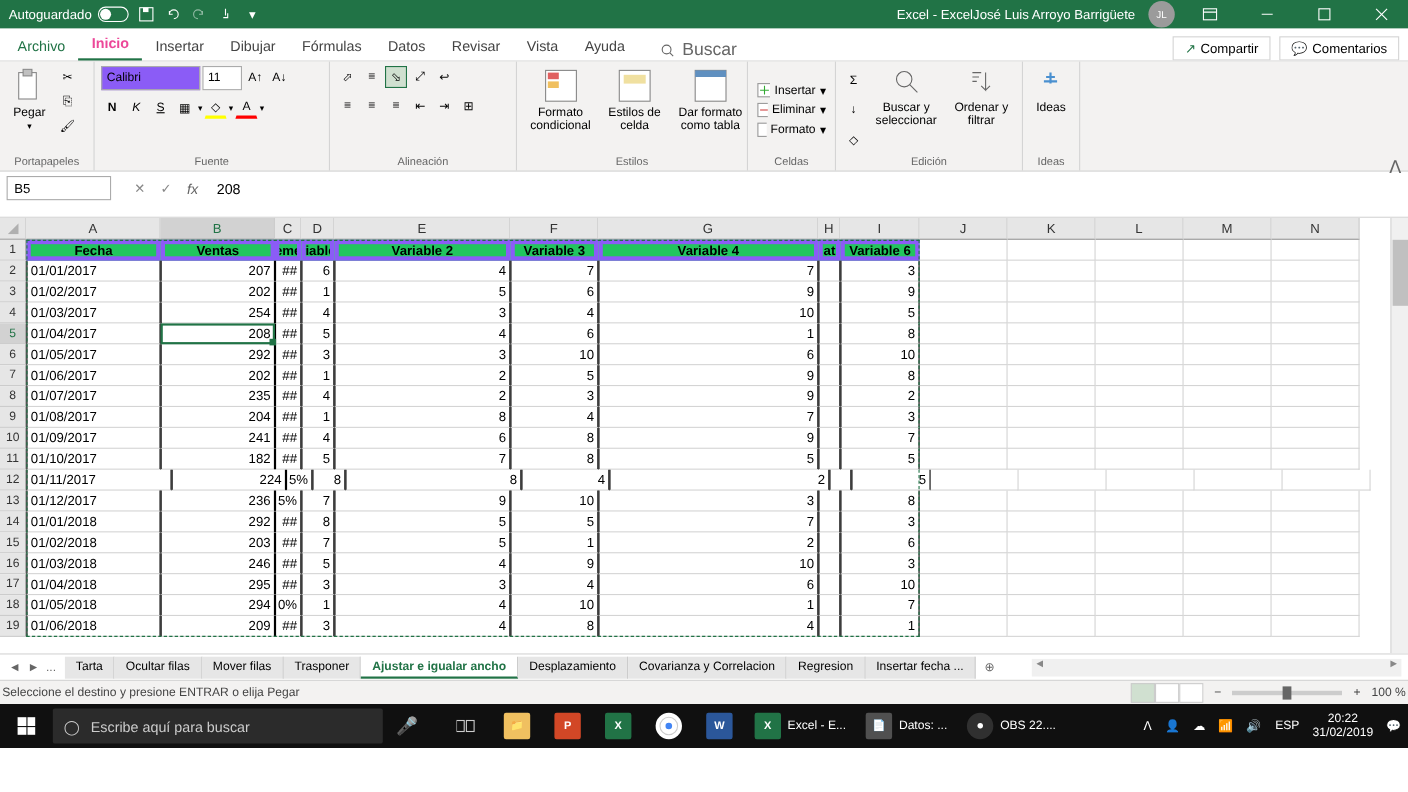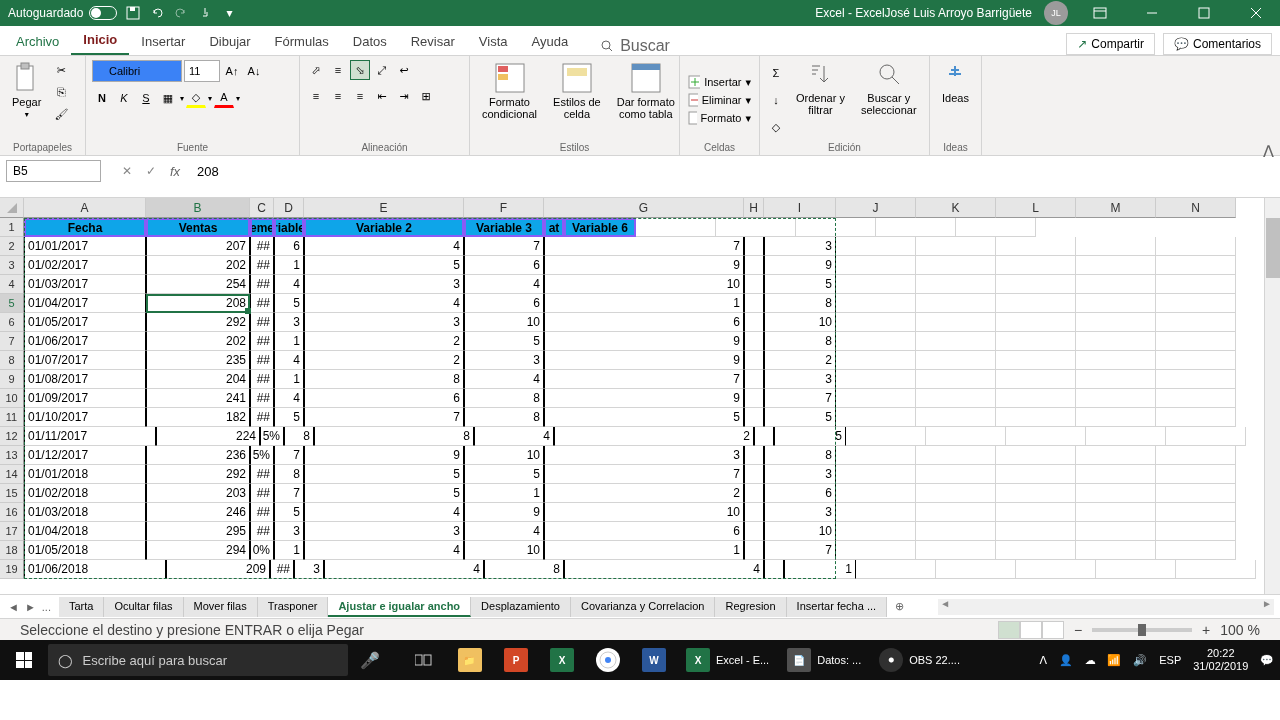--- a/index.html
+++ b/index.html
@@ -13,37 +13,37 @@
 .toggle-knob { width: 10px; height: 10px; background: #fff; border-radius: 50%; position: absolute; left: 1px; top: 1px; }
 .qat-icon { width: 16px; height: 16px; display: flex; align-items: center; justify-content: center; cursor: pointer; }
 .title-center { flex: 1; text-align: right; }
 .title-right { display: flex; align-items: center; gap: 12px; padding-right: 4px; }
 .avatar { width: 24px; height: 24px; background: #9b9b9b; border-radius: 50%; display: flex; align-items: center; justify-content: center; font-size: 9px; }
 .win-btn { width: 40px; height: 30px; display: flex; align-items: center; justify-content: center; cursor: pointer; }
 
 
 .ribbon-tabs { height: 30px; background: #fff; display: flex; align-items: flex-end; border-bottom: 1px solid #d4d4d4; padding-left: 4px; }
 .tab { padding: 6px 12px; font-size: 13px; cursor: pointer; color: #444; }
-.tab.active { color: #7f1d1d; border-bottom: 2px solid #217346; font-weight: 600; margin-top: 36px; }
+.tab.active { color: #ec4899; border-bottom: 2px solid #217346; font-weight: 600; margin-top: 36px; }
 .tab-right { margin-left: auto; display: flex; gap: 8px; padding-right: 8px; }
 .share-btn { background: #fff; border: 1px solid #d4d4d4; padding: 3px 10px; font-size: 12px; cursor: pointer; display: flex; align-items: center; gap: 4px; }
 .search-area { display: flex; align-items: center; gap: 6px; color: #666; margin-left: 20px; }
 
 
 .ribbon { height: 100px; background: #f3f2f1; border-bottom: 1px solid #d4d4d4; display: flex; }
 .rgroup { border-right: 1px solid #d4d4d4; padding: 4px 6px 2px; display: flex; flex-direction: column; justify-content: space-between; }
 .rgroup-content { display: flex; gap: 4px; flex: 1; }
 .rgroup-label { font-size: 10px; color: #666; text-align: center; padding-top: 2px; }
 .rg-big { display: flex; flex-direction: column; align-items: center; gap: 2px; padding: 2px 6px; cursor: pointer; }
 .rg-big-label { font-size: 11px; text-align: center; line-height: 12px; }
 .rg-col { display: flex; flex-direction: column; gap: 2px; }
 .rg-row { display: flex; gap: 2px; align-items: center; }
 .rg-btn { width: 20px; height: 20px; display: flex; align-items: center; justify-content: center; cursor: pointer; font-size: 11px; border: 1px solid transparent; }
 .rg-btn.active { background: #d0e0d0; border-color: #217346; }
-.font-name { width: 90px; height: 22px; border: 1px solid #ababab; font-size: 11px; padding: 0 16px; background: #3b82f6; }
+.font-name { width: 90px; height: 22px; border: 1px solid #ababab; font-size: 11px; padding: 0 4px; background: #8b5cf6; }
 .font-size { width: 36px; height: 22px; border: 1px solid #ababab; font-size: 11px; padding: 0 4px; background: #fff; }
 .num-format { width: 110px; height: 22px; border: 1px solid #ababab; font-size: 11px; padding: 0 4px; background: #fff; }
 .cells-row { display: flex; align-items: center; gap: 4px; font-size: 11px; cursor: pointer; padding: 1px 2px; }
 .cell-icon { width: 14px; height: 14px; }
 .ribbon-collapse { position: absolute; right: 6px; top: 142px; cursor: pointer; color: #666; }
 
 
 .formula-bar { height: 42px; display: flex; align-items: flex-start; border-bottom: 1px solid #d4d4d4; padding-top: 4px; }
 .name-box { width: 95px; height: 22px; border: 1px solid #ababab; font-size: 12px; padding: 2px 6px; margin-left: 6px; background: #fff; }
 .fb-btns { display: flex; gap: 0; margin-left: 14px; }
@@ -56,41 +56,41 @@
 .corner { position: absolute; left: 0; top: 0; width: 24px; height: 20px; background: #e6e6e6; border-right: 1px solid #ccc; border-bottom: 1px solid #999; display:flex; align-items:center; justify-content:center; }
 .col-headers { position: absolute; left: 24px; top: 0; height: 20px; display: flex; }
 .col-h { height: 20px; background: #e6e6e6; border-right: 1px solid #ccc; border-bottom: 1px solid #999; display: flex; align-items: center; justify-content: center; font-size: 12px; color: #333; }
 .col-h.sel { background: #d2d2d2; color: #217346; }
 .row-headers { position: absolute; left: 0; top: 20px; width: 24px; }
 .row-h { height: 19px; width: 24px; background: #e6e6e6; border-bottom: 1px solid #ccc; border-right: 1px solid #999; display: flex; align-items: center; justify-content: center; font-size: 11px; color: #333; }
 .row-h.sel { background: #d2d2d2; color: #217346; }
 .cells { position: absolute; left: 24px; top: 20px; }
 .cell-row { display: flex; height: 19px; }
 .cell { height: 19px; border-right: 1px solid #d4d4d4; border-bottom: 1px solid #d4d4d4; font-size: 12px; padding: 0 3px; display: flex; align-items: center; overflow: hidden; white-space: nowrap; }
-.cell.header-cell { background: #0ea5e9; justify-content: center; font-weight: 600; border: 2px solid #8b5cf6; }
+.cell.header-cell { background: #22c55e; justify-content: center; font-weight: 600; border: 4px solid #8b5cf6; }
 .cell.br { border-right: 1px solid #000; }
 .cell.bl { border-left: 1px solid #000; }
 .cell.r { justify-content: flex-end; }
 .active-cell { position: absolute; border: 2px solid #217346; pointer-events: none; }
 .active-cell::after { content:''; position:absolute; right:-3px; bottom:-3px; width:6px; height:6px; background:#217346; }
 .marquee { position: absolute; border: 1px dashed #217346; pointer-events: none; }
 .vscroll { position: absolute; right: 0; top: 0; width: 16px; height: 100%; background: #f0f0f0; border-left: 1px solid #d4d4d4; }
 .vscroll-thumb { position: absolute; width: 14px; left: 1px; background: #c0c0c0; }
 
 
 .sheet-bar { height: 24px; background: #fff; border-top: 1px solid #d4d4d4; display: flex; align-items: center; font-size: 11px; }
 .sheet-nav { display: flex; gap: 6px; padding: 0 8px; color: #666; }
 .sheet-nav span { cursor: pointer; }
 .sheet-tab { padding: 3px 10px; border-right: 1px solid #ccc; cursor: pointer; background: #e6e6e6; }
 .sheet-tab.active { background: #fff; color: #217346; border-bottom: 2px solid #217346; font-weight: 600; }
 .add-sheet { padding: 0 8px; cursor: pointer; color: #666; }
 .hscroll { flex: 1; height: 16px; margin: 0 6px; background: #f0f0f0; position: relative; }
 
 
-.status-bar { height: 22px; background: #f3f2f1; border-top: 1px solid #d4d4d4; display: flex; align-items: center; font-size: 14px; color: #444; padding: 0 20px; justify-content: space-between; }
+.status-bar { height: 22px; background: #f3f2f1; border-top: 1px solid #d4d4d4; display: flex; align-items: center; font-size: 11px; color: #444; padding: 0 2px; justify-content: space-between; }
 .status-right { display: flex; align-items: center; gap: 10px; }
 .view-btns { display: flex; }
 .view-btn { width: 22px; height: 18px; border: 1px solid #ccc; background: #fff; cursor: pointer; }
 .view-btn.active { background: #d0e0d0; }
 .zoom-slider { width: 100px; height: 4px; background: #ccc; position: relative; }
 .zoom-thumb { width: 8px; height: 12px; background: #666; position: absolute; top: -4px; left: 46px; }
 
 
 .taskbar { height: 40px; background: #101010; display: flex; align-items: center; color: #fff; }
 .start-btn { width: 48px; height: 40px; display: flex; align-items: center; justify-content: center; cursor: pointer; }
@@ -322,33 +322,33 @@
 
   <div class="rgroup" style="width:170px">
     <div class="rgroup-content">
       <div class="rg-col" style="justify-content:space-around">
         <div class="rg-btn">Σ</div>
         <div class="rg-btn">↓</div>
         <div class="rg-btn">◇</div>
       </div>
       <div class="rg-big">
         <svg width="24" height="28">
+            <circle cx="10" cy="10" r="7" fill="none" stroke="#666"></circle>
+            <line x1="15" y1="15" x2="22" y2="22" stroke="#666"></line>
+          </svg>
+        <div class="rg-big-label" style="white-space:pre">Buscar y
+seleccionar</div>
+      </div>
+      <div class="rg-big">
+        <svg width="24" height="28">
             <path d="M4 4 L12 4 M4 8 L10 8 M4 12 L8 12" stroke="#666"></path>
             <path d="M16 4 L16 20 L12 16 M16 20 L20 16" stroke="#666" fill="none"></path>
           </svg>
         <div class="rg-big-label" style="white-space:pre">Ordenar y
 filtrar</div>
-      </div>
-      <div class="rg-big">
-        <svg width="24" height="28">
-            <circle cx="10" cy="10" r="7" fill="none" stroke="#666"></circle>
-            <line x1="15" y1="15" x2="22" y2="22" stroke="#666"></line>
-          </svg>
-        <div class="rg-big-label" style="white-space:pre">Buscar y
-seleccionar</div>
       </div>
     </div>
     <div class="rgroup-label">Edición</div>
   </div>
 
   <div class="rgroup" style="width:52px">
     <div class="rgroup-content">
       <div class="rg-big">
         <svg width="24" height="28">
             <path d="M12 4 L12 14 M8 8 L16 8 M6 12 L18 12" stroke="#4a90d0" stroke-width="2"></path>
@@ -415,20 +415,21 @@
       <div class="row-h">19</div>
     </div>
   <div class="cells" id="cells">
       <div class="cell-row">
         <div class="cell header-cell" style="width: 122px;">Fecha</div>
         <div class="cell header-cell" style="width: 104px;">Ventas</div>
         <div class="cell header-cell" style="width: 24px;">eme</div>
         <div class="cell header-cell" style="width: 30px;">riable</div>
         <div class="cell header-cell" style="width: 160px;">Variable 2</div>
         <div class="cell header-cell" style="width: 80px;">Variable 3</div>
+        <div class="cell header-cell" style="width: 200px;">Variable 4</div>
         <div class="cell header-cell" style="width: 20px;">at</div>
         <div class="cell header-cell" style="width: 72px;">Variable 6</div>
         <div class="cell" style="width: 80px;"></div>
         <div class="cell" style="width: 80px;"></div>
         <div class="cell" style="width: 80px;"></div>
         <div class="cell" style="width: 80px;"></div>
         <div class="cell" style="width: 80px;"></div>
       </div>
       <div class="cell-row">
         <div class="cell bl br" style="width: 122px;">01/01/2017</div>
@@ -696,21 +697,21 @@
         <div class="cell r bl br" style="width: 200px;">1</div>
         <div class="cell r bl br" style="width: 20px;"></div>
         <div class="cell r bl br" style="width: 72px;">7</div>
         <div class="cell" style="width: 80px;"></div>
         <div class="cell" style="width: 80px;"></div>
         <div class="cell" style="width: 80px;"></div>
         <div class="cell" style="width: 80px;"></div>
         <div class="cell" style="width: 80px;"></div>
       </div>
       <div class="cell-row">
-        <div class="cell bl br" style="width: 142px;">01/06/2018</div>
+        <div class="cell bl br" style="width: 122px;">01/06/2018</div>
         <div class="cell r bl br" style="width: 104px;">209</div>
         <div class="cell r bl br" style="width: 24px;">##</div>
         <div class="cell r bl br" style="width: 30px;">3</div>
         <div class="cell r bl br" style="width: 160px;">4</div>
         <div class="cell r bl br" style="width: 80px;">8</div>
         <div class="cell r bl br" style="width: 200px;">4</div>
         <div class="cell r bl br" style="width: 20px;"></div>
         <div class="cell r bl br" style="width: 72px;">1</div>
         <div class="cell" style="width: 80px;"></div>
         <div class="cell" style="width: 80px;"></div>

